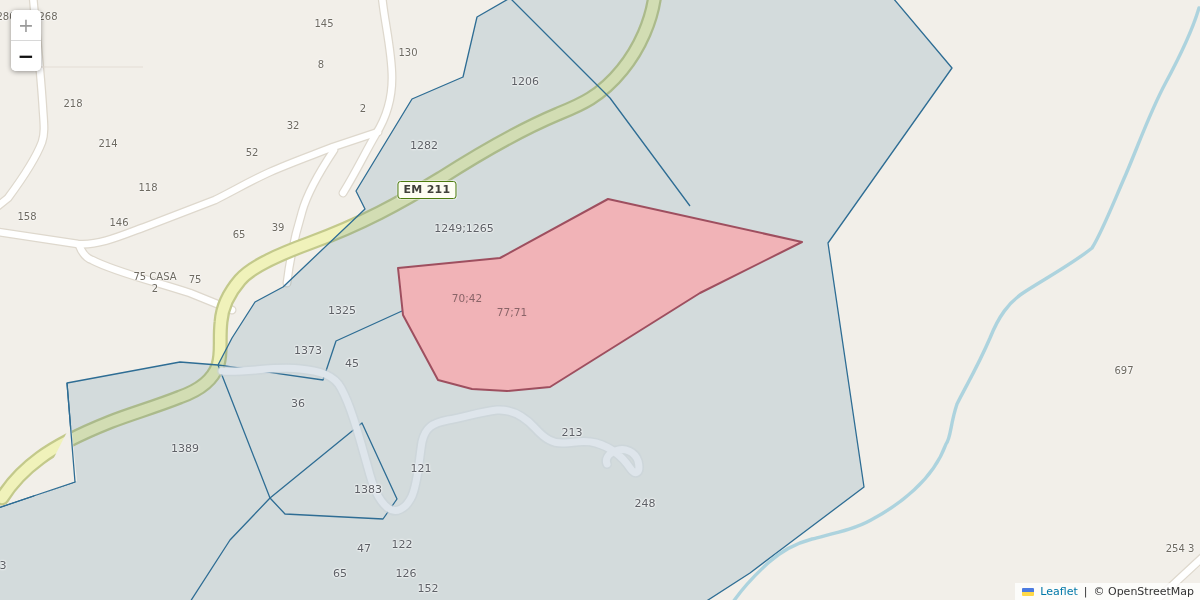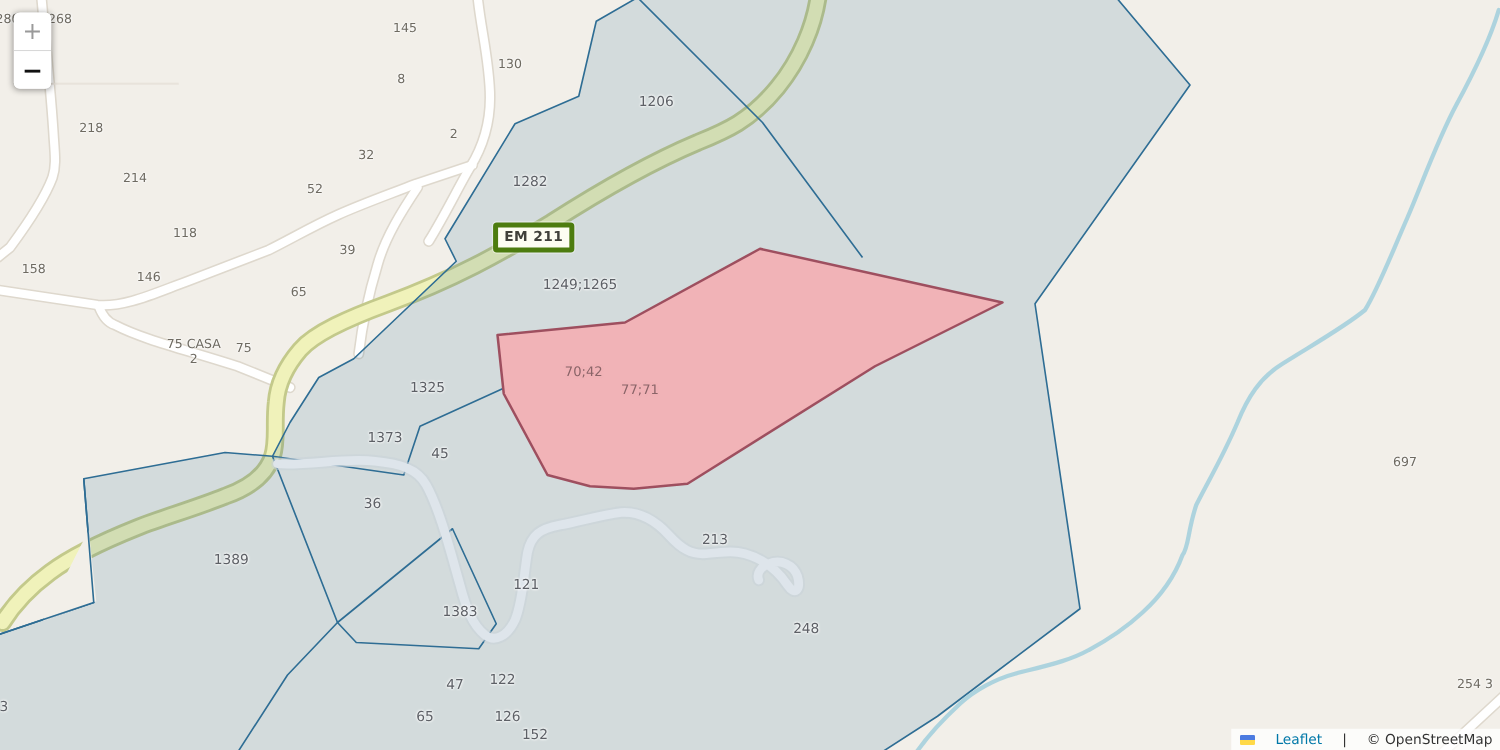--- a/index.html
+++ b/index.html
@@ -35,33 +35,33 @@
   
   #labels-layer{position:absolute;left:0;top:0;width:100%;height:100%;pointer-events:none;}
   .lbl{position:absolute;transform:translate(-50%,-50%);white-space:nowrap;
        text-shadow:0 0 2px rgba(255,255,255,.95),0 0 2px rgba(255,255,255,.9),0 0 3px rgba(255,255,255,.8);}
   .lbl.house{font-size:10px;color:#6e6a61;}
   .lbl.parcel{font-size:11px;color:#5d6066;}
   .lbl.red{font-size:10.5px;color:#8a6468;text-shadow:0 0 2px rgba(241,179,183,.95),0 0 2px rgba(241,179,183,.9);}
 
   
   .road-badge{position:absolute;transform:translate(-50%,-50%);background:#fdfdf2;
-      border:4px solid #4d7c0f;border-radius:3px;padding:1px 5px 2px 5px;
+      border:1px solid #4d7c0f;border-radius:3px;padding:1px 5px 2px 5px;
       font-size:11px;font-weight:bold;color:#40403a;letter-spacing:.3px;box-shadow:0 0 0 1px rgba(255,255,255,.4);}
 
   
   .zoom-ctl{position:absolute;left:11px;top:10px;width:30px;border-radius:5px;overflow:hidden;
       box-shadow:0 1px 5px rgba(0,0,0,.4);background:#fff;}
   .zoom-btn{width:30px;height:30px;line-height:30px;text-align:center;background:#fff;cursor:pointer;user-select:none;}
   .zoom-btn.in{color:#9a9a9a;font-size:19px;font-weight:500;border-bottom:1px solid #d8d8d8;}
   .zoom-btn.out{color:#111;font-size:20px;font-weight:700;}
 
   
   .attribution{position:absolute;right:0;bottom:0;height:17px;line-height:17px;padding:0 6px 0 7px;
-      background:rgba(255,255,255,.78);font-size:11px;color:#333;display:flex;align-items:center;gap:14px;}
+      background:rgba(255,255,255,.78);font-size:11px;color:#333;display:flex;align-items:center;gap:4px;}
   .flag{display:inline-block;width:12px;height:8px;border-radius:1px;
       background:linear-gradient(to bottom,#4c7be0 0 50%,#ffd948 50% 100%);margin-right:2px;}
   .attribution a{text-decoration:none;}
   .leaflet-link{color:var(--leaflet-link);cursor:pointer;}
   .osm-text{color:#333;}
   .attr-sep{color:#333;margin:0 2px;}
 </style>
 </head>
 <body>
 
@@ -123,21 +123,21 @@
       <div class="lbl house" style="left: 408px; top: 52px;">130</div>
       <div class="lbl house" style="left: 321px; top: 64px;">8</div>
       <div class="lbl house" style="left: 363px; top: 108px;">2</div>
       <div class="lbl house" style="left: 293px; top: 125px;">32</div>
       <div class="lbl house" style="left: 252px; top: 152px;">52</div>
       <div class="lbl house" style="left: 73px; top: 103px;">218</div>
       <div class="lbl house" style="left: 108px; top: 143px;">214</div>
       <div class="lbl house" style="left: 148px; top: 187px;">118</div>
       <div class="lbl house" style="left: 27px; top: 216px;">158</div>
       <div class="lbl house" style="left: 83px; top: 222px; margin-left: 36px;">146</div>
-      <div class="lbl house" style="left: 278px; top: 201px;">39</div>
+      <div class="lbl house" style="left: 278px; top: 227px;">39</div>
       <div class="lbl house" style="left: 239px; top: 234px;">65</div>
       <div class="lbl house" style="left: 155px; top: 276px;">75 CASA</div>
       <div class="lbl house" style="left: 155px; top: 288px;">2</div>
       <div class="lbl house" style="left: 195px; top: 279px;">75</div>
       <div class="lbl house" style="left: 1124px; top: 370px;">697</div>
       <div class="lbl house" style="left: 1180px; top: 548px;">254 3</div>
       <div class="lbl parcel" style="left: 525px; top: 81px;">1206</div>
       <div class="lbl parcel" style="left: 424px; top: 145px;">1282</div>
       <div class="lbl parcel" style="left: 464px; top: 228px;">1249;1265</div>
       <div class="lbl parcel" style="left: 331px; top: 310px; margin-left: 11px;">1325</div>

